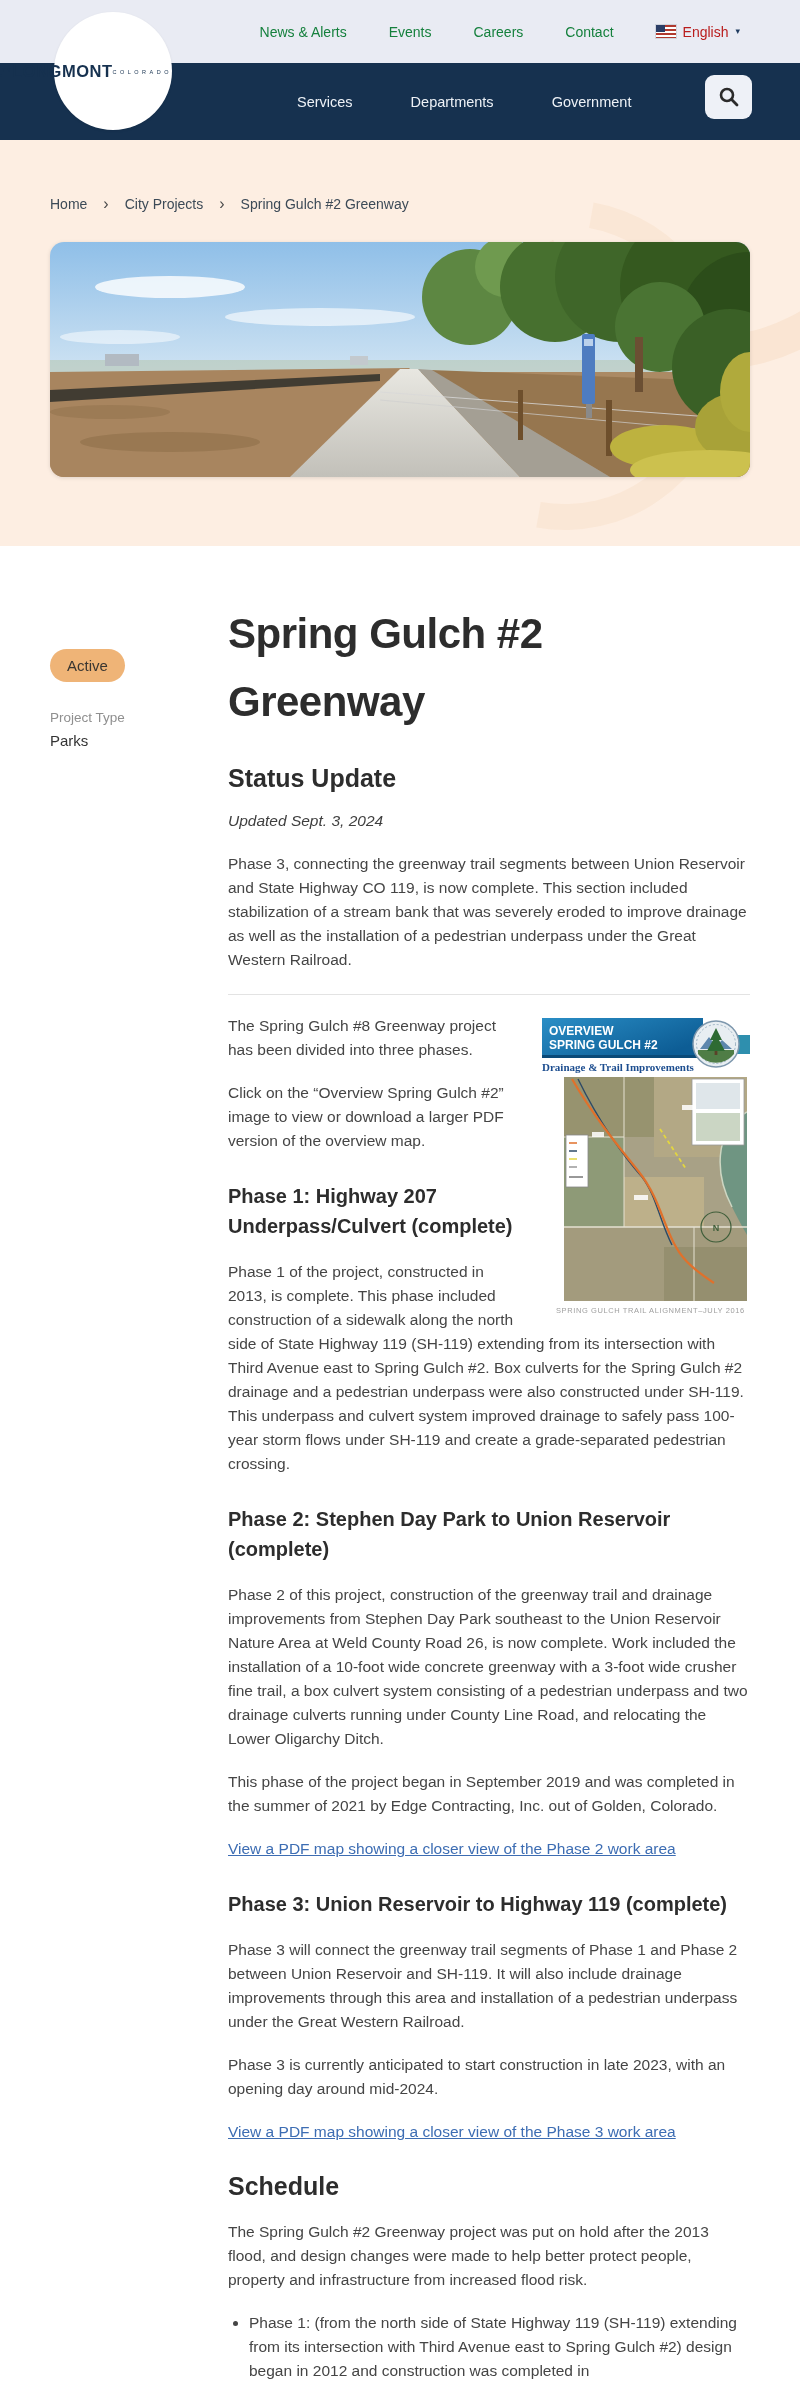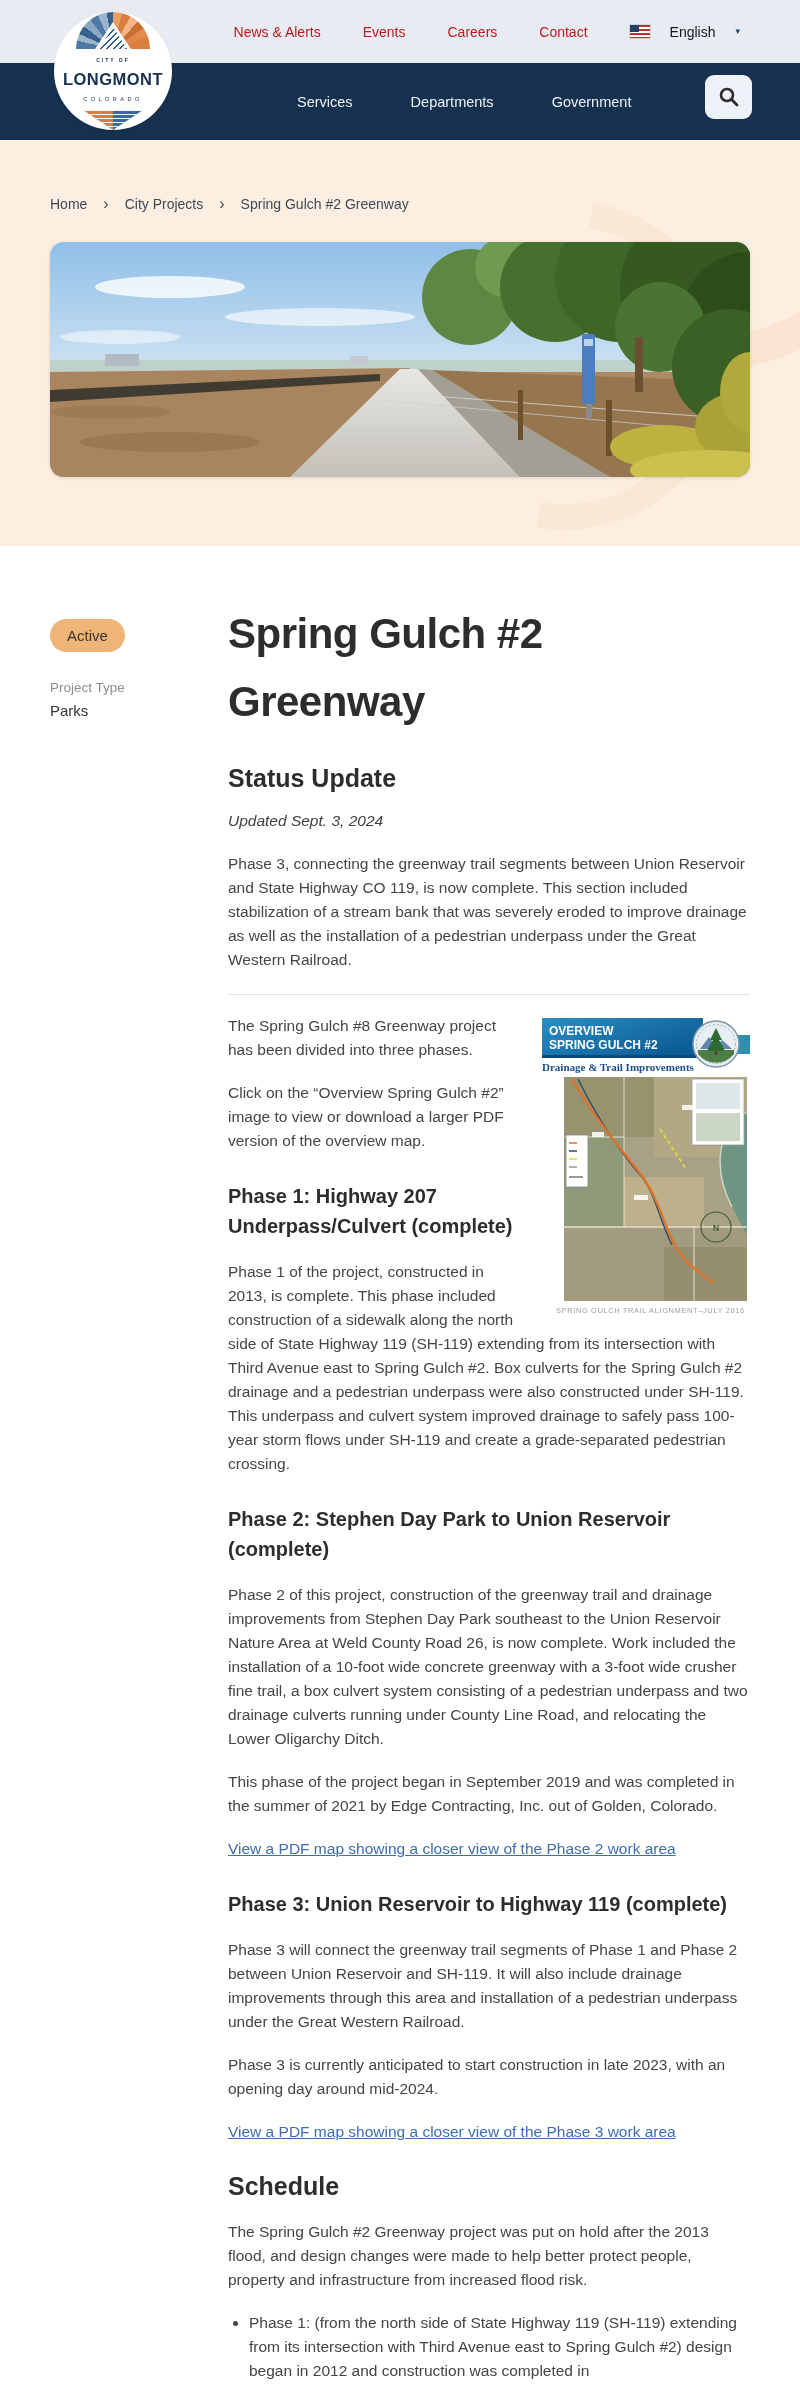--- a/index.html
+++ b/index.html
@@ -8,39 +8,39 @@
     --nav-text:#eef2f7; --map-blue:#0d5d95; --map-teal:#2e8fae;
   }
   *{box-sizing:border-box;margin:0;padding:0}
   html,body{margin:0;padding:0}
   body{width:800px;height:2400px;overflow:hidden;background:#fff;
        font-family:"Liberation Sans", sans-serif;color:var(--text);position:relative}
 
   
   .topbar{height:63px;background:var(--topbar-bg);display:flex;align-items:center;
           justify-content:flex-end;padding-right:60px;gap:42px}
-  .topbar a{color:#b91c1c;text-decoration:none;font-size:14px;cursor:pointer}
-  .lang{display:flex;align-items:center;gap:20px;color:#0f172a;font-size:14px;cursor:pointer}
+  .topbar a{color:#15803d;text-decoration:none;font-size:14px;cursor:pointer}
+  .lang{display:flex;align-items:center;gap:7px;color:#b91c1c;font-size:14px;cursor:pointer}
   .flag{width:20px;height:13px;position:relative;display:inline-block;
         background:repeating-linear-gradient(180deg,#b0392e 0 2px,#fff 2px 4px);
         outline:1px solid #cfd3dc}
   .flag::before{content:"";position:absolute;left:0;top:0;width:9px;height:7px;background:#2a3d66}
   .caret{font-size:9px;color:#1e3a5f;line-height:1}
   .caret::after{content:"▾"}
 
   
   .navbar{height:77px;background:var(--navy);display:flex;align-items:center;position:relative}
   .navbar .links{display:flex;gap:58px;margin-left:297px}
   .navbar a{color:var(--nav-text);font-size:14.5px;text-decoration:none;cursor:pointer}
   .search-btn{position:absolute;right:48px;top:12px;width:47px;height:44px;background:#eef1f7;
               border:none;border-radius:9px;display:flex;align-items:center;justify-content:center;cursor:pointer}
 
   
   .logo{position:absolute;left:54px;top:12px;width:118px;height:118px;background:#fff;border-radius:50%;
-        z-index:5;display:flex;flex-direction:column;align-items:center;justify-content:space-between;
+        z-index:5;display:flex;flex-direction:row;align-items:center;justify-content:flex-end;
         box-shadow:0 1px 3px rgba(0,0,0,.08)}
   .fan{width:74px;height:37px;border-radius:74px 74px 0 0;position:relative;overflow:hidden;
        background:conic-gradient(from 270deg at 50% 100%,
          #4d79a4 0 13deg,#9db5cc 13deg 24deg,#37618c 24deg 38deg,#89a6c2 38deg 52deg,
          #4d79a4 52deg 66deg,#9db5cc 66deg 80deg,#37618c 80deg 90deg,
          #e9a068 90deg 104deg,#d87f3f 104deg 118deg,#f0b488 118deg 132deg,
          #c96f33 132deg 146deg,#e28a4e 146deg 160deg,#d87f3f 160deg 180deg)}
   .fan .chev{position:absolute;left:50%;bottom:0;transform:translateX(-50%);width:36px;height:27px;
        clip-path:polygon(50% 0,100% 100%,0 100%);background:#fdfdfd}
   .fan .chev i{position:absolute;left:4px;right:4px;top:5px;bottom:0;display:block;
@@ -62,21 +62,21 @@
   .s3{width:260px;height:260px;right:-60px;top:300px;transform:rotate(40deg);border-width:22px;opacity:.5}
   .crumbs{display:flex;gap:16px;font-size:14px;color:#3c4a57;position:relative;z-index:2}
   .crumbs a{color:#3c4a57;text-decoration:none;cursor:pointer}
   .crumb-sep{color:#4a4a4a;font-size:16px;line-height:1}
   .crumb-sep::after{content:"›"}
   .hero{margin-top:30px;border-radius:14px;overflow:hidden;width:700px;height:235px;position:relative;z-index:2;
         box-shadow:0 1px 4px rgba(0,0,0,.12)}
 
   
   .content{position:relative;padding:54px 50px 0 228px}
-  .rail{position:absolute;left:50px;top:73px;width:150px}
+  .rail{position:absolute;left:50px;top:103px;width:150px}
   .badge{display:inline-block;background:var(--badge);color:#3a3631;font-size:15px;
          padding:8px 17px;border-radius:18px}
   .rail-label{margin-top:28px;color:var(--muted);font-size:13.5px}
   .rail-value{margin-top:7px;color:#333;font-size:15px}
   main{width:522px}
   h1{font-size:42px;line-height:68px;color:var(--heading);font-weight:bold;letter-spacing:-.5px}
   h2{font-size:25px;line-height:30px;color:var(--heading);font-weight:bold;margin-top:27px}
   h3{font-size:20px;line-height:30px;color:var(--heading);font-weight:bold;margin-top:28px}
   p{font-size:15.5px;line-height:24px;margin-top:19px;color:var(--text)}
   p.date{font-style:italic;margin-top:16px;color:#3f3f3f}

